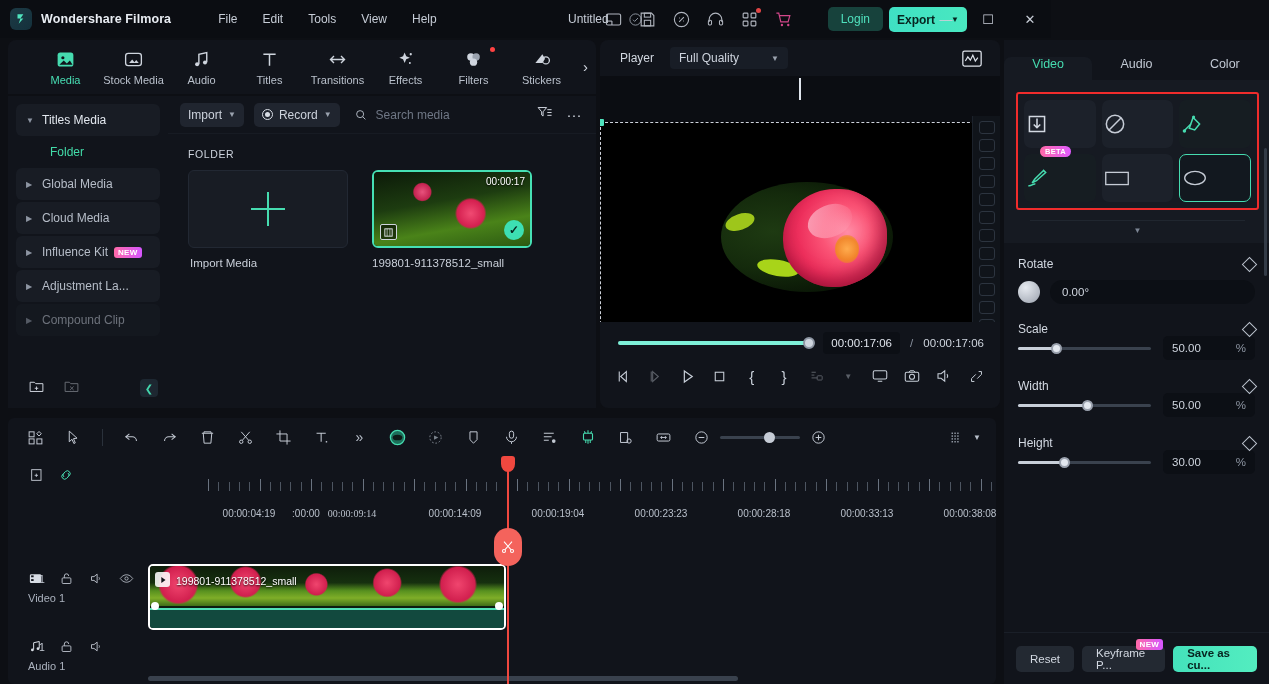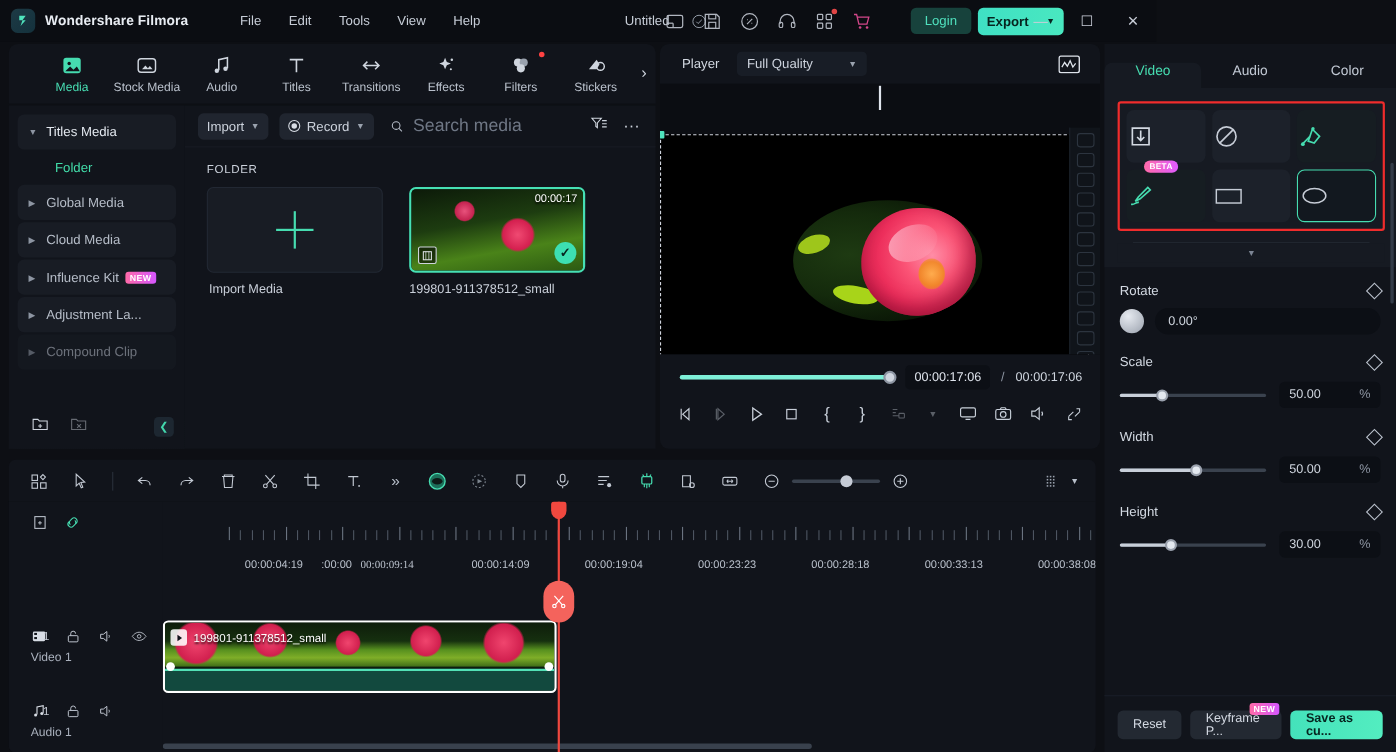--- a/index.html
+++ b/index.html
@@ -86,21 +86,21 @@
   .bbar{height:38px; display:flex; align-items:center; padding-left:12px; gap:10px; border-bottom:1px solid #171b23;}
   .pillbtn{
     height:24px; border-radius:5px; background:#20252f; display:flex; align-items:center;
     padding:0 8px; gap:6px; font-size:12px; color:#ccd2dc; cursor:pointer;
   }
   .pillbtn .cv{font-size:8px;color:#9aa2ae;}
   .recdot{width:11px;height:11px;border-radius:50%;border:1.5px solid #d8dde5;display:flex;align-items:center;justify-content:center;}
   .recdot i{width:5px;height:5px;border-radius:50%;background:#d8dde5;display:block;}
   .searchbox{display:flex;align-items:center;gap:8px;margin-left:4px;}
   .searchbox input{
-    background:transparent;border:none;outline:none;color:#c6ccd6;font-size:16px;width:150px;
+    background:transparent;border:none;outline:none;color:#c6ccd6;font-size:12px;width:150px;
     font-family:"Liberation Sans",sans-serif;
   }
   .searchbox input::placeholder{color:#6f7785;}
   .bbar-right{margin-left:auto;display:flex;align-items:center;gap:14px;padding-right:16px;}
   .folderlabel{font-size:10.5px;color:#cdd3dd;letter-spacing:.6px;padding:14px 0 0 20px;}
   .grid{display:flex;gap:24px;padding:10px 0 0 20px;}
   .cell{width:160px;}
   .importbox{
     width:160px;height:78px;border-radius:6px;background:#181c24;border:1px solid #222833;
     display:flex;align-items:center;justify-content:center;cursor:pointer;
@@ -189,21 +189,21 @@
   .xformhead .tl{font-size:12.5px;color:#dde2ea;}
   .kf{margin-left:auto;width:11px;height:11px;border:1.4px solid #b9c0cb;transform:rotate(45deg);cursor:pointer;}
 
   .prop{padding:14px 14px 0 14px;}
   .prow{display:flex;align-items:center;}
   .plabel{font-size:12px;color:#d3d9e2;}
   .prop .kf{margin-left:auto;}
   .dialrow{display:flex;align-items:center;gap:10px;margin-top:9px;}
   .dial{width:22px;height:22px;border-radius:50%;background:radial-gradient(circle at 35% 30%,#e6eaf0,#9aa1ad);}
   .numfield{flex:1;height:24px;background:#0c0f15;border-radius:12px;display:flex;align-items:center;padding:0 12px;font-size:11.5px;color:#cfd5de;}
-  .sliderrow{display:flex;align-items:center;gap:12px;margin-top:11px;justify-content:flex-end;}
+  .sliderrow{display:flex;align-items:center;gap:12px;justify-content:flex-end;}
   .slider{position:relative;flex:1;height:3px;border-radius:2px;background:#3a424e;}
   .slider .sf{position:absolute;left:0;top:0;height:3px;border-radius:2px;background:#c8cfd9;}
   .slider .sk{position:absolute;top:-4px;width:11px;height:11px;border-radius:50%;background:#e3e8ef;border:2px solid #9aa1ad;}
   .valbox{width:92px;height:24px;background:#0c0f15;border-radius:5px;display:flex;align-items:center;
       justify-content:space-between;padding:0 9px;font-size:11.5px;color:#cfd5de;}
   .valbox .pct{color:#8d95a2;}
   .rscroll{position:absolute;right:2px;top:108px;width:3px;height:128px;border-radius:2px;background:#333b47;}
 
   .rfooter{position:absolute;left:0;bottom:0;width:265px;height:52px;border-top:1px solid #1a1f28;
      display:flex;align-items:center;gap:8px;padding:0 12px;}

